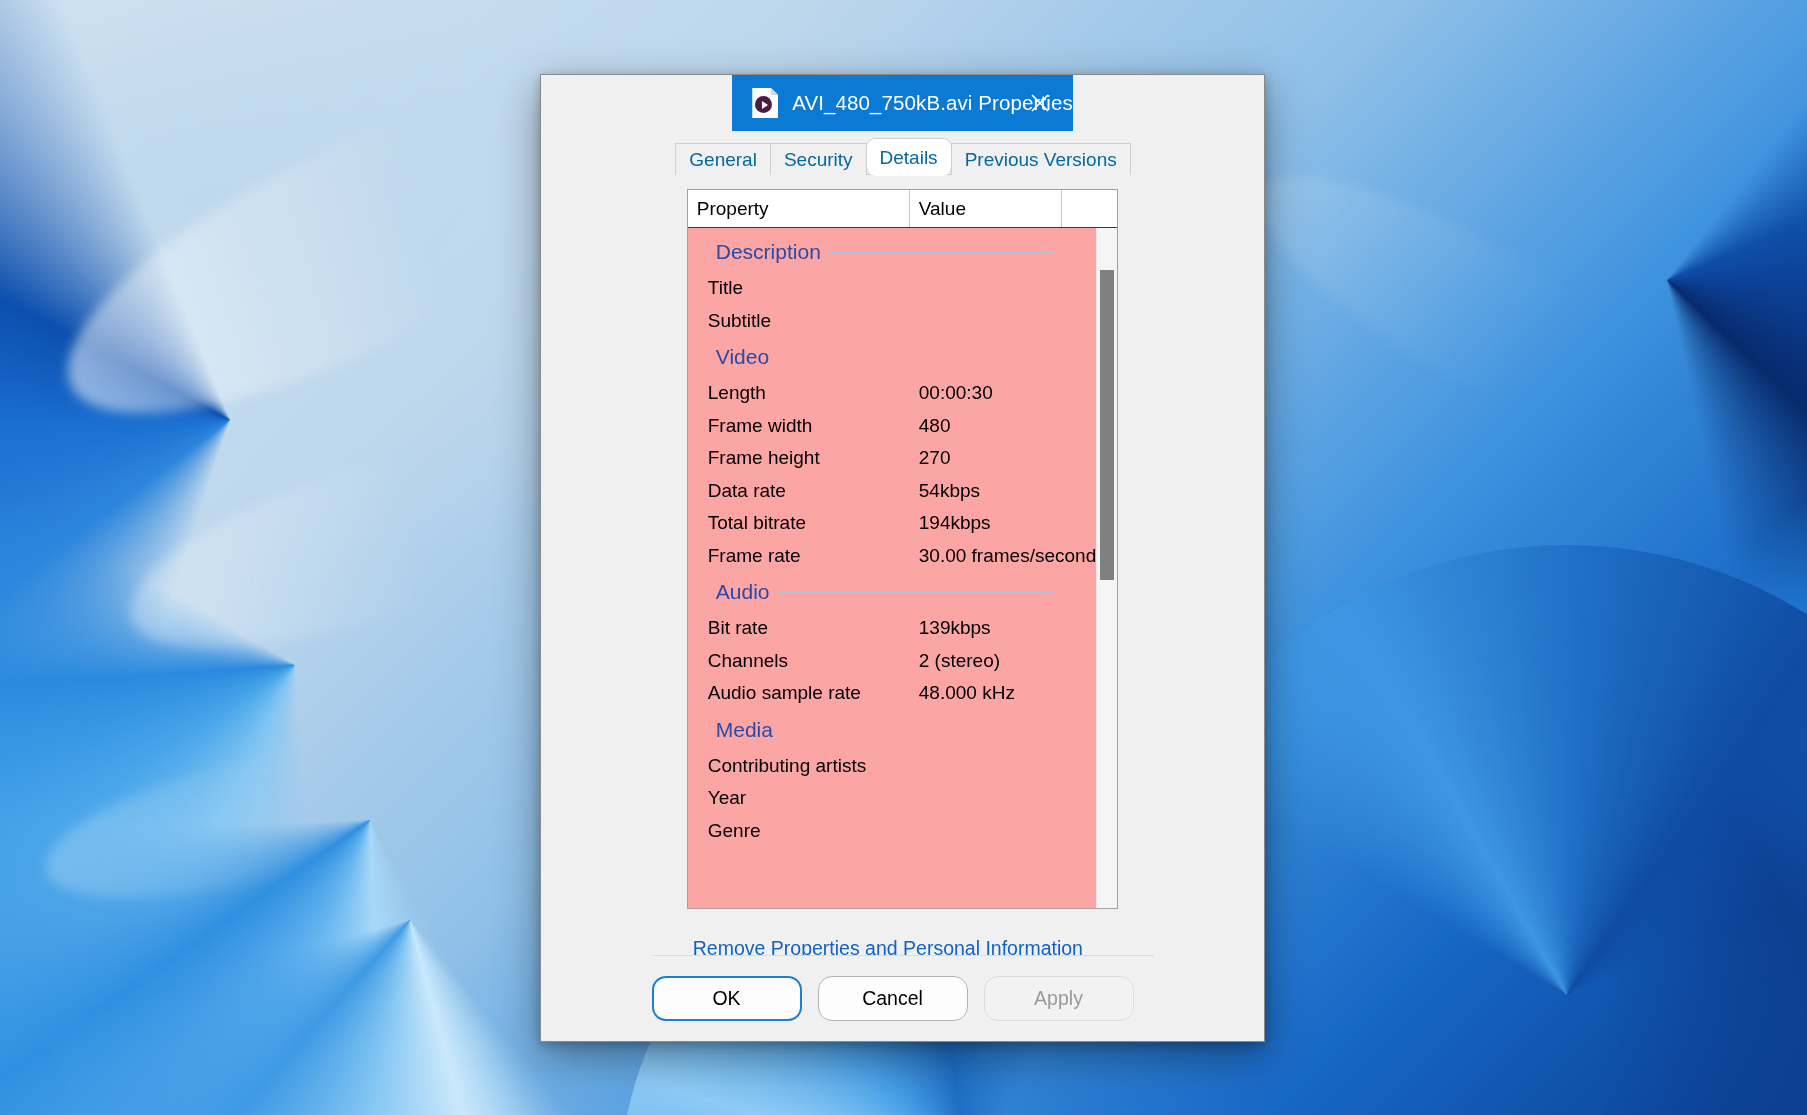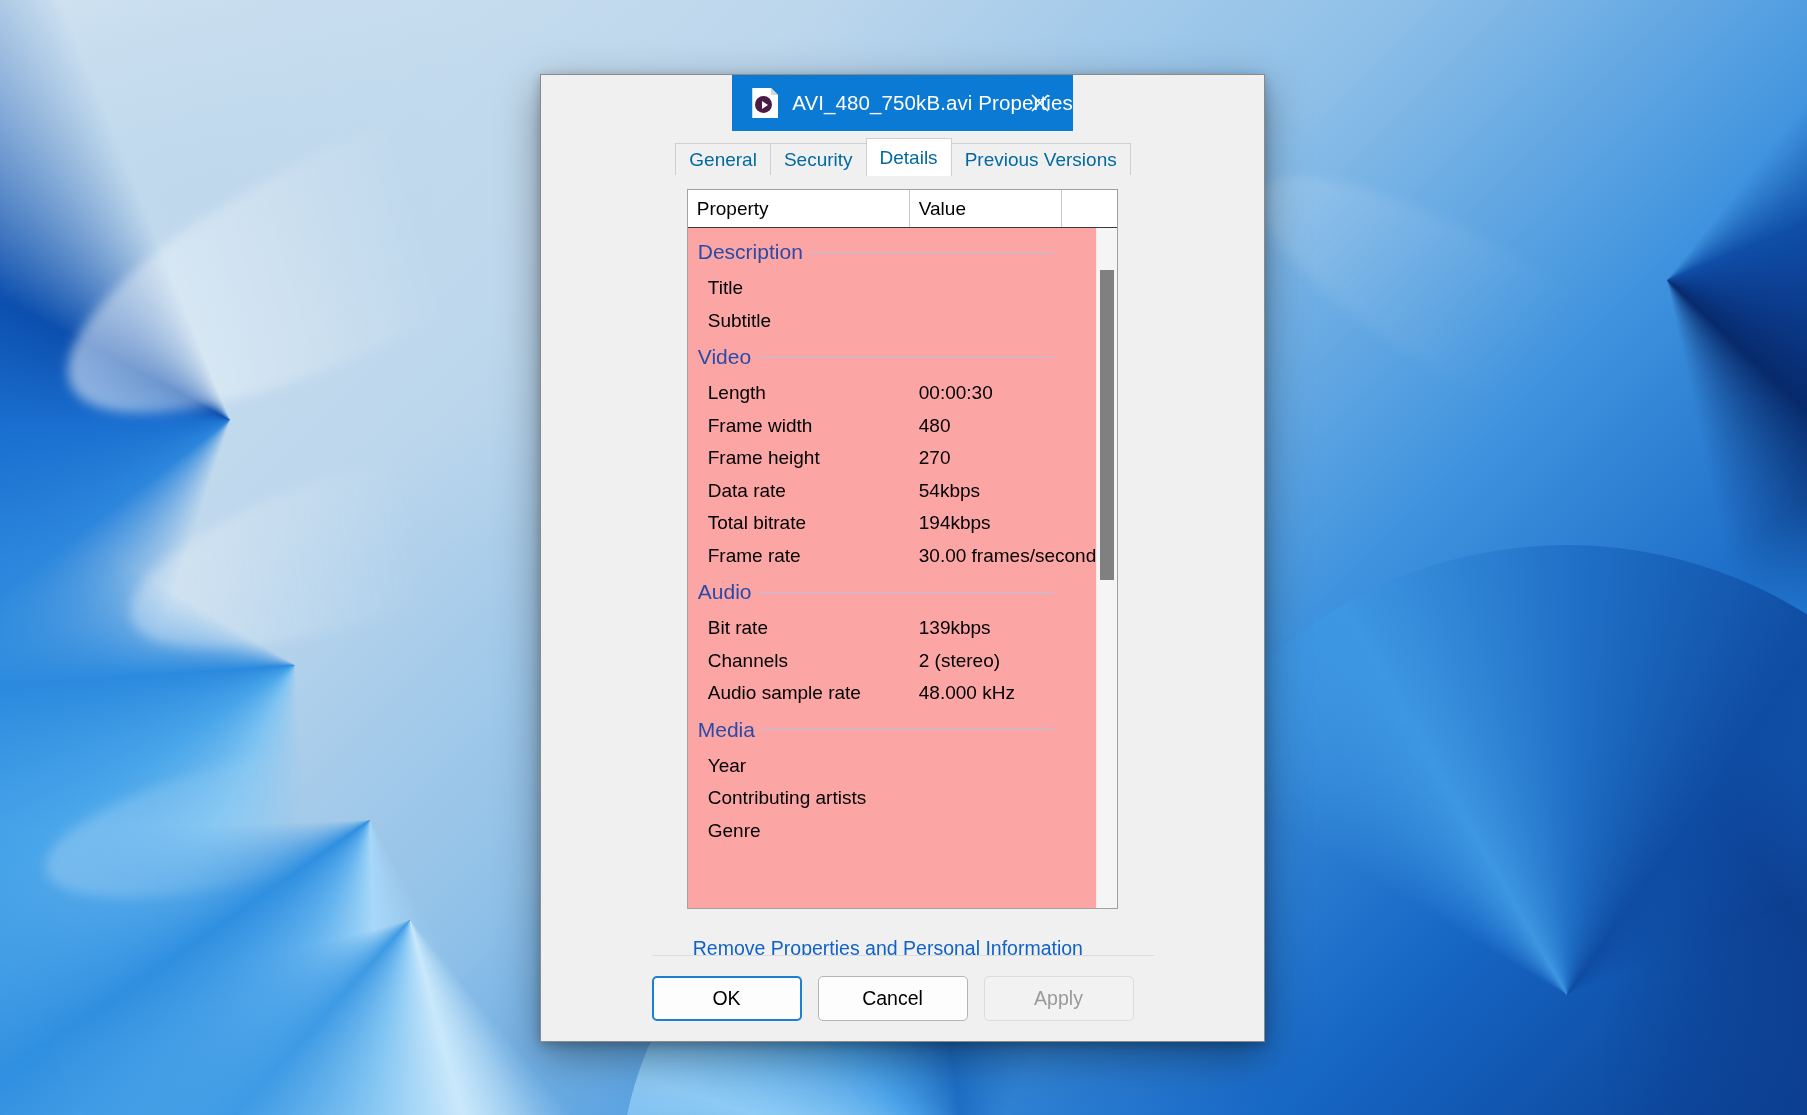--- a/index.html
+++ b/index.html
@@ -223,20 +223,21 @@
     z-index: 1;
     white-space: nowrap;
   }
   .tab.selected {
     height: 38px;
     background: #ffffff;
     border-color: #cfcfcf;
     z-index: 3;
     margin-bottom: -1px;
     padding: 0 13px;
+    border-radius: 9px;
   }
 
   
   #dialog-body {
     flex: 1 1 auto;
     background: #f0f0f0;
     padding: 14px 14px 0 14px;
     display: flex;
     flex-direction: column;
     min-height: 0;
@@ -290,21 +291,21 @@
   #proplist-rows {
     flex: 1 1 auto;
     padding-top: 4px;
     min-width: 0;
   }
 
   .section-head {
     display: flex;
     align-items: center;
     height: 40px;
-    padding-left: 10px;
+    padding-left: 28px;
     padding-right: 42px;
   }
   .section-head .s-label {
     color: #2b4aa8;
     font-size: 21px;
     white-space: nowrap;
     padding-right: 6px;
   }
   .section-head .s-rule {
     flex: 1 1 auto;
@@ -374,21 +375,21 @@
     padding-right: 20px;
     gap: 16px;
   }
   .dlg-btn {
     width: 150px;
     height: 45px;
     font-size: 19.5px;
     font-family: "Liberation Sans", sans-serif;
     background: #fdfdfd;
     border: 1px solid #b4b4b4;
-    border-radius: 5px;
+    border-radius: 14px;
     color: #000;
     cursor: default;
     display: flex;
     align-items: center;
     justify-content: center;
   }
   .dlg-btn.default {
     border: 2px solid #1b7fd4;
     background: #fdfdfd;
   }
@@ -512,25 +513,25 @@
           <div class="prop-row">
             <div class="p-name">Audio sample rate</div>
             <div class="p-val">48.000 kHz</div>
           </div>
 
           <div class="section-head">
             <div class="s-label">Media</div>
             <div class="s-rule"></div>
           </div>
           <div class="prop-row">
+            <div class="p-name">Contributing artists</div>
+            <div class="p-val"></div>
+          </div>
+          <div class="prop-row">
             <div class="p-name">Year</div>
-            <div class="p-val"></div>
-          </div>
-          <div class="prop-row">
-            <div class="p-name">Contributing artists</div>
             <div class="p-val"></div>
           </div>
           <div class="prop-row">
             <div class="p-name">Genre</div>
             <div class="p-val"></div>
           </div>
 
         </div>
 
         <div id="vscroll">

